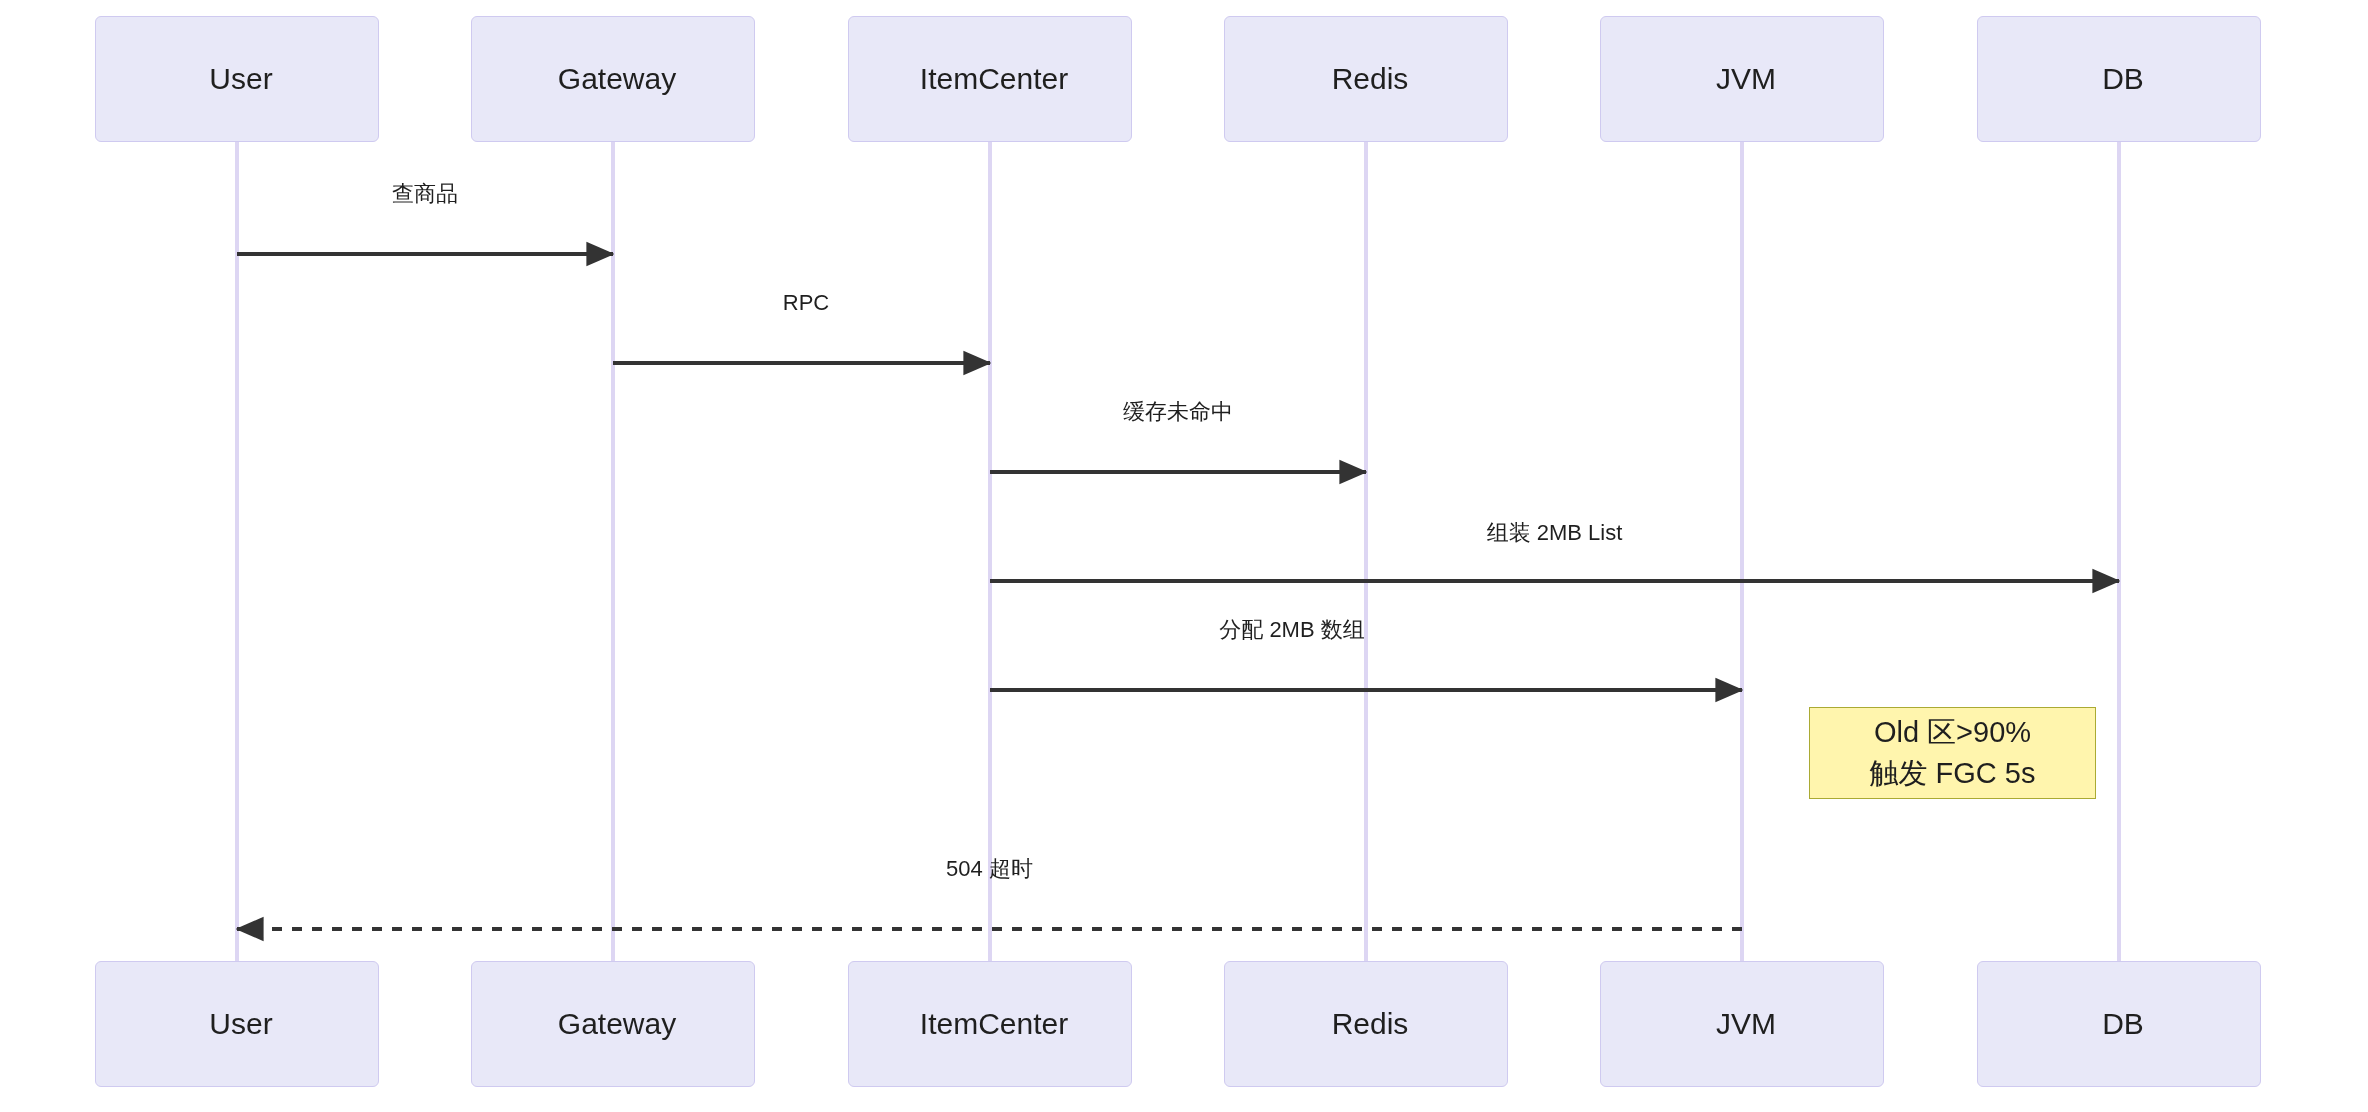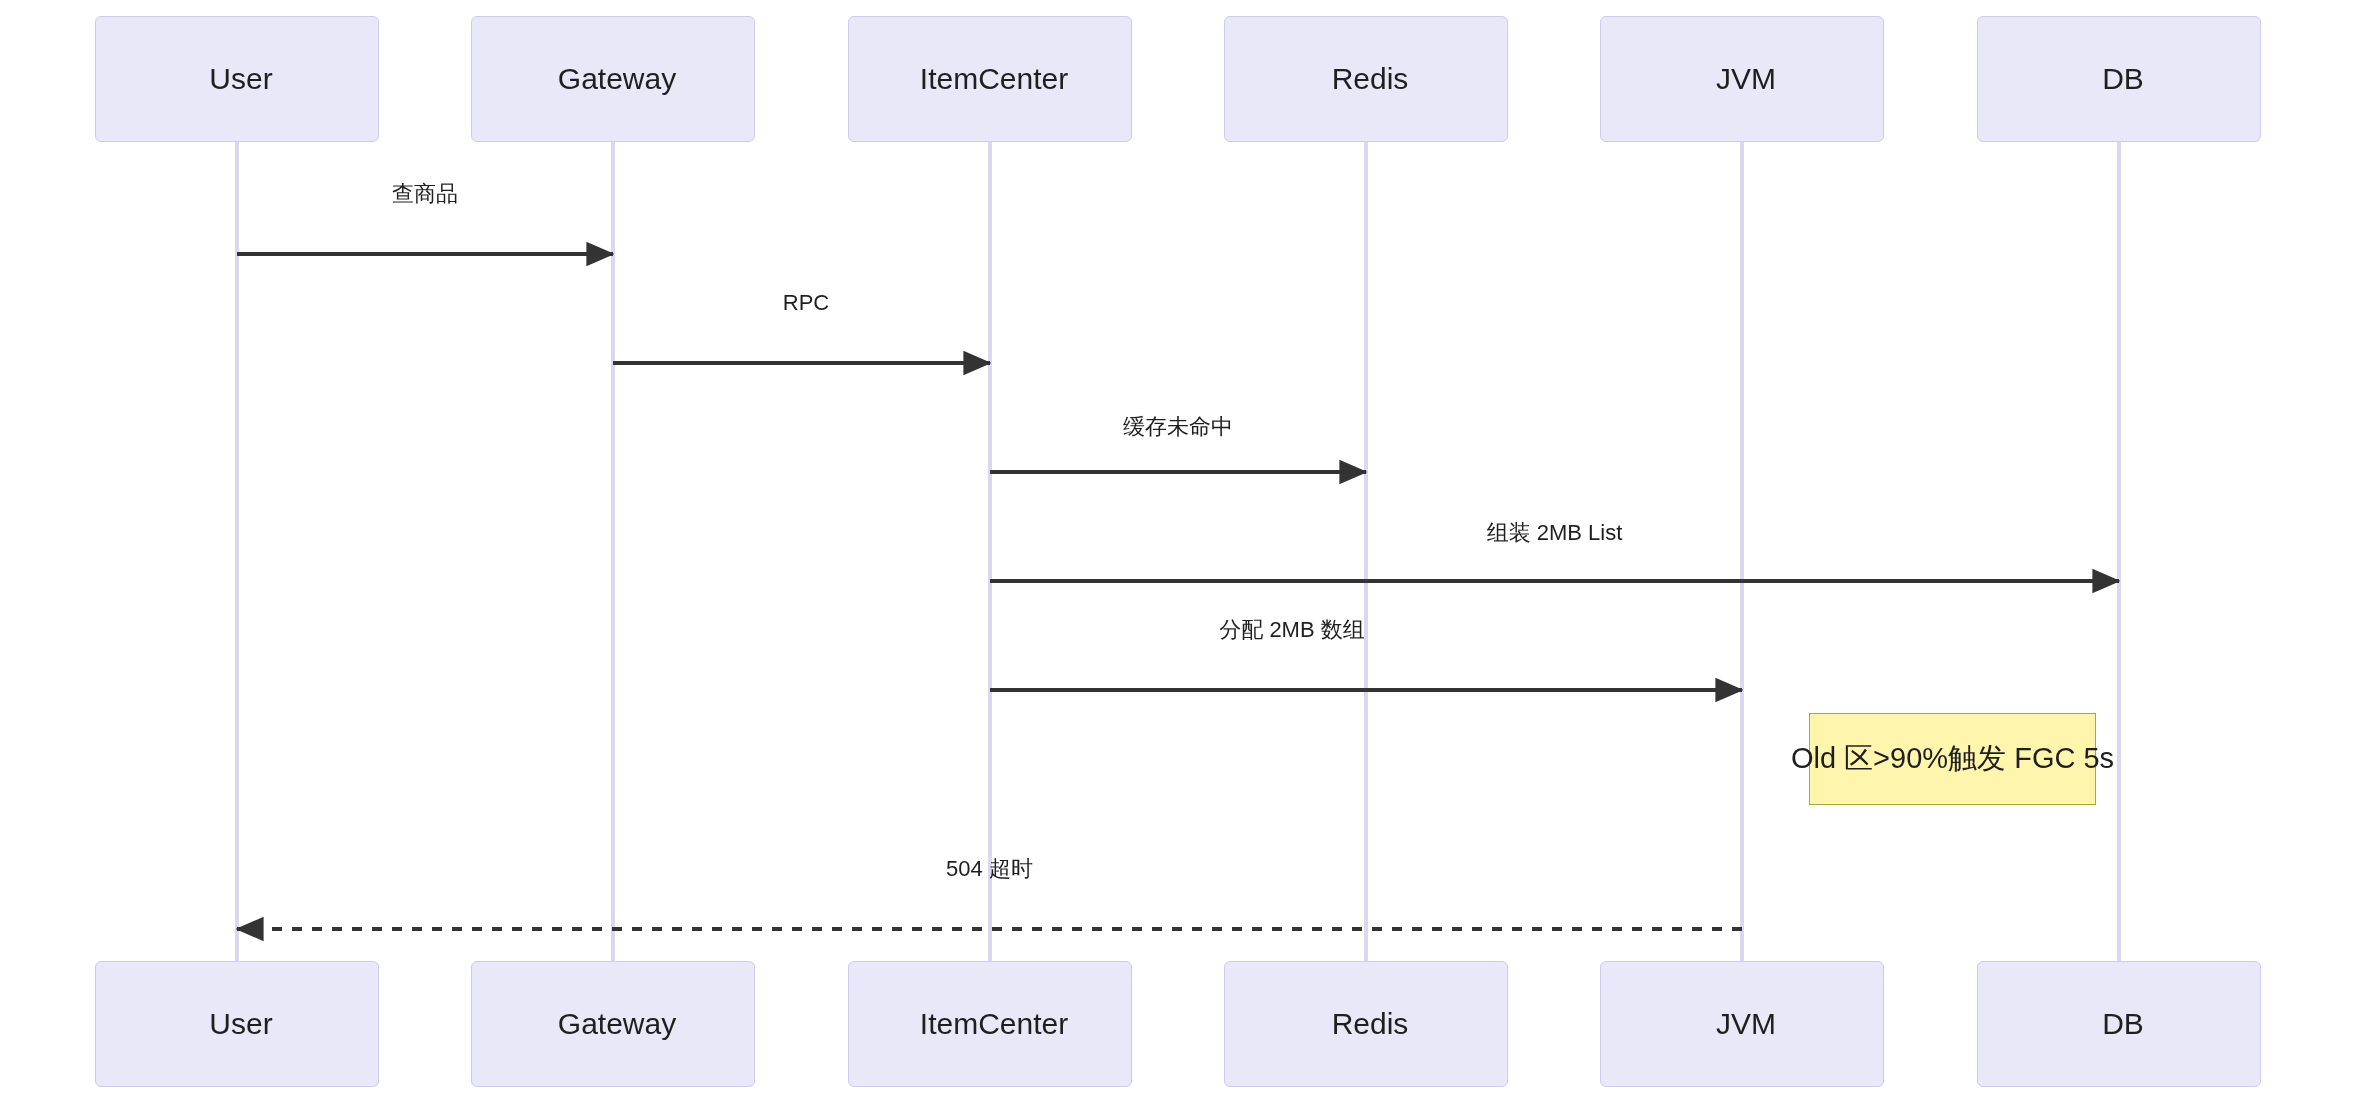--- a/index.html
+++ b/index.html
@@ -52,25 +52,24 @@
     transform: translate(-50%, -100%);
     line-height: 1;
     font-family: "Liberation Sans", "DejaVu Sans", sans-serif;
   }
   .note-box {
     position: absolute;
     box-sizing: border-box;
     background: #fff5ad;
     border: 1px solid #aaaa33;
     display: flex;
-    flex-direction: row;
+    flex-direction: column;
     align-items: center;
     justify-content: center;
     padding: 10px 20px;
-    margin-top: 6px;
   }
   .note-line {
     font-size: 29px;
     color: #1f1f1f;
     line-height: 1.42;
     white-space: nowrap;
     text-align: center;
     font-family: "Liberation Sans", "DejaVu Sans", sans-serif;
   }
 </style>
@@ -142,21 +141,21 @@
       <div class="participant-box" style="left: 1600px; top: 961px; width: 284px; height: 126px;">
         <span class="participant-label">JVM</span>
       </div>
       <div class="participant-box" style="left: 1977px; top: 961px; width: 284px; height: 126px;">
         <span class="participant-label">DB</span>
       </div>
     </div>
   <div id="message-labels">
       <div class="msg-label" style="left: 425px; top: 205px;">查商品</div>
       <div class="msg-label" style="left: 806px; top: 314px;">RPC</div>
-      <div class="msg-label" style="left: 1178px; top: 438px;">缓存未命中</div>
+      <div class="msg-label" style="left: 1178px; top: 423px;">缓存未命中</div>
       <div class="msg-label" style="left: 1554.5px; top: 544px;">组装 2MB List</div>
       <div class="msg-label" style="left: 1292px; top: 641px;">分配 2MB 数组</div>
       <div class="msg-label" style="left: 989.5px; top: 880px;">504 超时</div>
     </div>
   <div id="notes-layer">
       <div class="note-box" style="left: 1809px; top: 707px; width: 287px; height: 92px;">
         <div class="note-line">Old 区&gt;90%</div>
         <div class="note-line">触发 FGC 5s</div>
       </div>
     </div>

